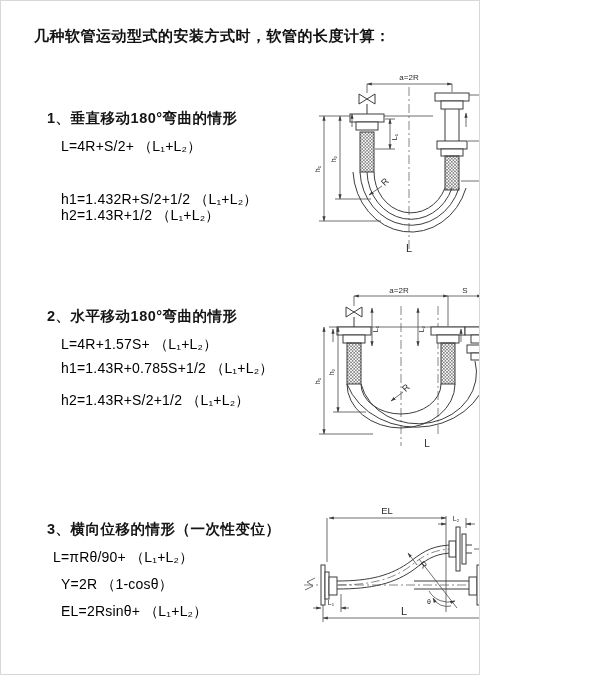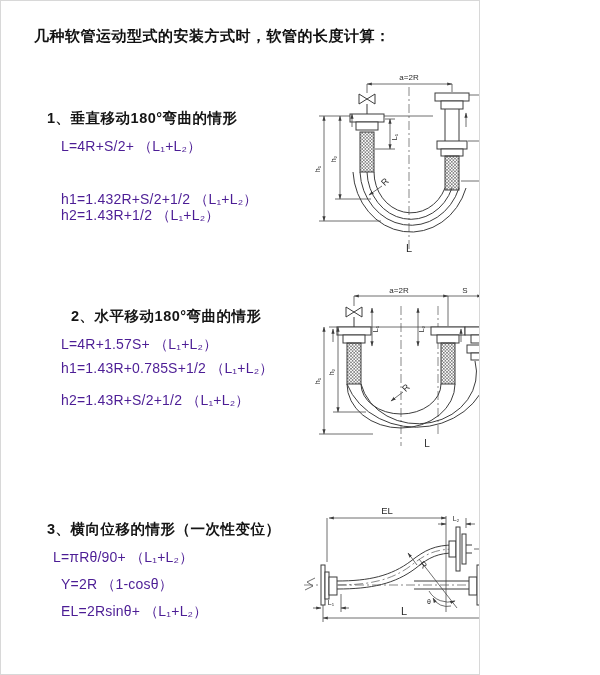--- a/index.html
+++ b/index.html
@@ -2,40 +2,40 @@
 <html><head>
 <meta charset="utf-8">
 <style>
   html,body{margin:0;padding:0;background:#fff;}
   #page{position:relative;width:480px;height:675px;background:#fff;
         border:1px solid #d8d8d8;box-sizing:border-box;overflow:hidden;
         font-family:"Liberation Sans","DejaVu Sans",sans-serif;color:#1c1c1c;}
   .abs{position:absolute;}
   .title{font-size:15px;font-weight:bold;letter-spacing:0.5px;color:#111;}
   .heading{font-size:14.5px;font-weight:bold;letter-spacing:0.5px;color:#151515;}
-  .formula{font-size:14px;color:#4c1d95;letter-spacing:0.2px;}
+  .formula{font-size:14px;color:#000000;letter-spacing:0.2px;}
   svg text{font-family:"Liberation Sans","DejaVu Sans",sans-serif;fill:#2b2b2b;}
   svg .thin{stroke:#4a4a4a;stroke-width:0.8;fill:none;}
   svg .med{stroke:#3d3d3d;stroke-width:1;fill:none;}
   svg .part{stroke:#3d3d3d;stroke-width:1;fill:#fff;}
   svg .cl{stroke:#555;stroke-width:0.7;fill:none;stroke-dasharray:9 3 2 3;}
 </style>
 </head>
 <body>
 
 <div id="page">
 
   <div class="abs title" style="left:33px;top:26px;">几种软管运动型式的安装方式时，软管的长度计算：</div>
 
   <div class="abs heading" style="left:46px;top:108px;">1、垂直移动180°弯曲的情形</div>
   <div class="abs formula" style="left:60px;top:137px;">L=4R+S/2+ （L₁+L₂）</div>
   <div class="abs formula" style="left:60px;top:166px;margin-top:24px;">h1=1.432R+S/2+1/2 （L₁+L₂）</div>
   <div class="abs formula" style="left:60px;top:195px;margin-top:11px;">h2=1.43R+1/2 （L₁+L₂）</div>
 
-  <div class="abs heading" style="left:46px;top:306px;margin-left:24px;">2、水平移动180°弯曲的情形</div>
+  <div class="abs heading" style="left:46px;top:306px;">2、水平移动180°弯曲的情形</div>
   <div class="abs formula" style="left:60px;top:335px;">L=4R+1.57S+ （L₁+L₂）</div>
   <div class="abs formula" style="left:60px;top:351px;margin-top:8px;">h1=1.43R+0.785S+1/2 （L₁+L₂）</div>
   <div class="abs formula" style="left:60px;top:391px;">h2=1.43R+S/2+1/2 （L₁+L₂）</div>
 
   <div class="abs heading" style="left:46px;top:519px;">3、横向位移的情形（一次性变位）</div>
   <div class="abs formula" style="left:52px;top:548px;">L=πRθ/90+ （L₁+L₂）</div>
   <div class="abs formula" style="left:60px;top:575px;">Y=2R （1-cosθ）</div>
   <div class="abs formula" style="left:60px;top:602px;">EL=2Rsinθ+ （L₁+L₂）</div>
 
   <svg class="abs" style="left:310px;top:68px;" width="285" height="192" viewBox="0 0 285 192">

